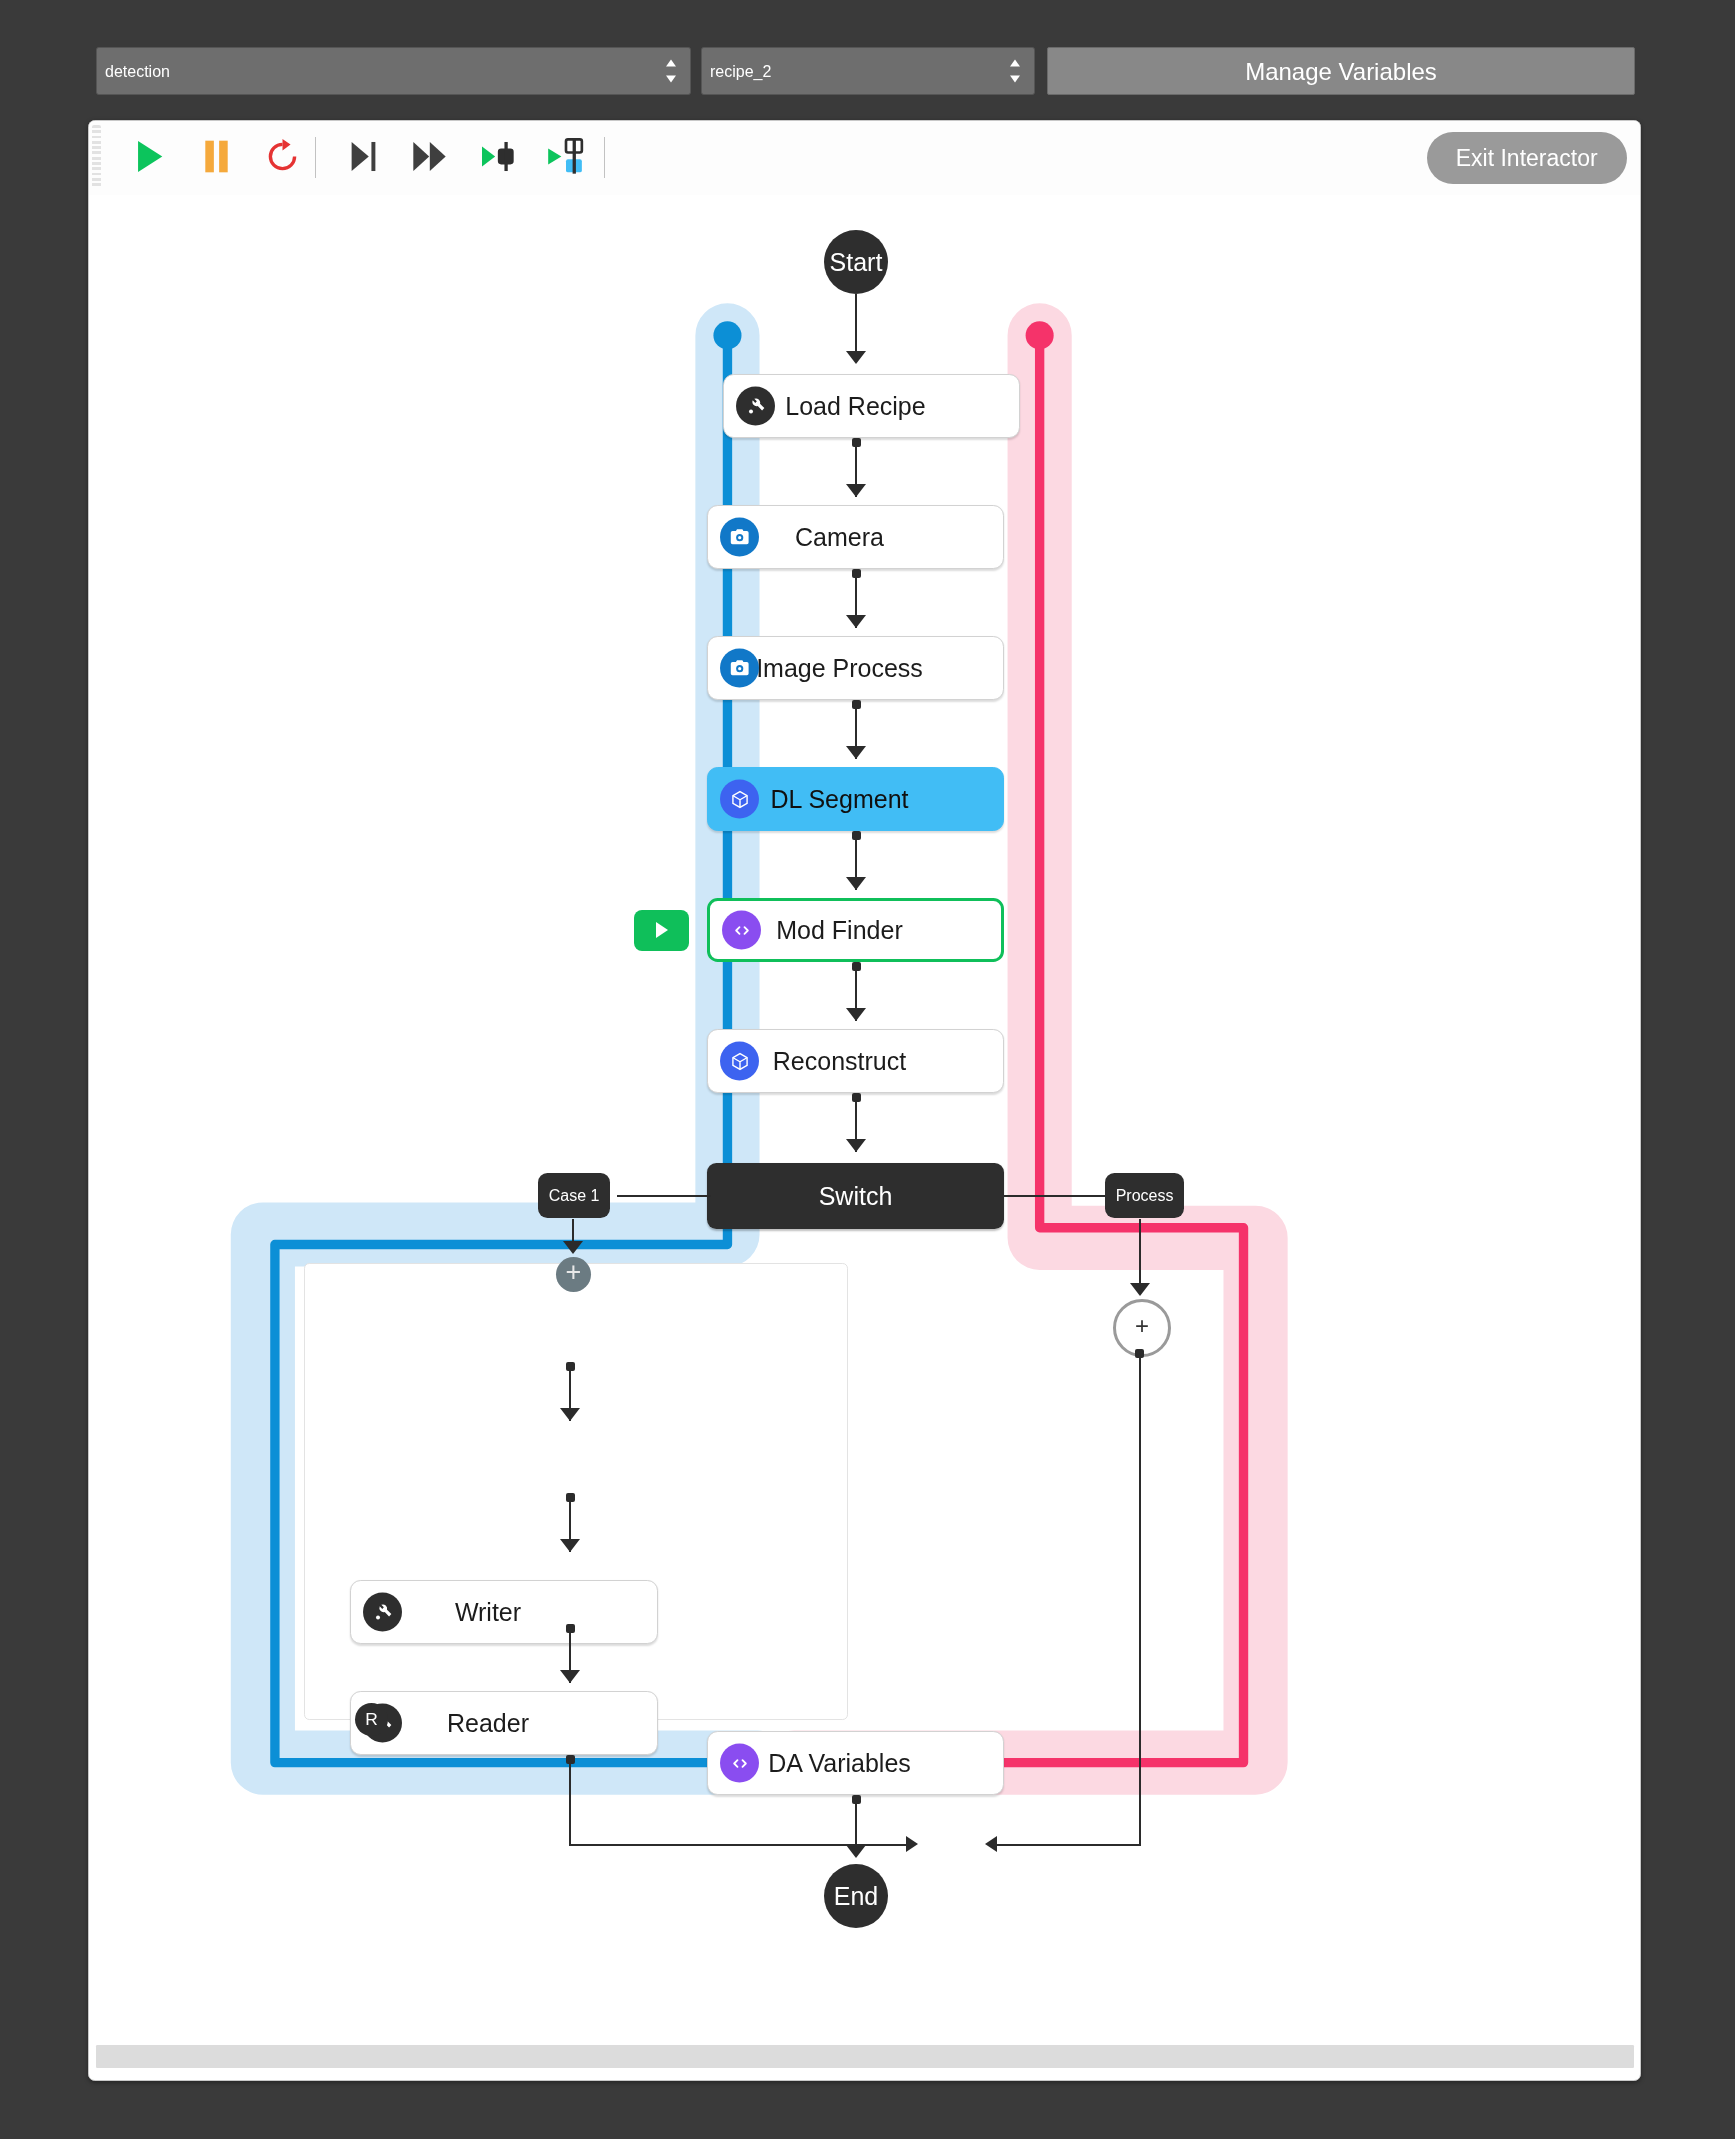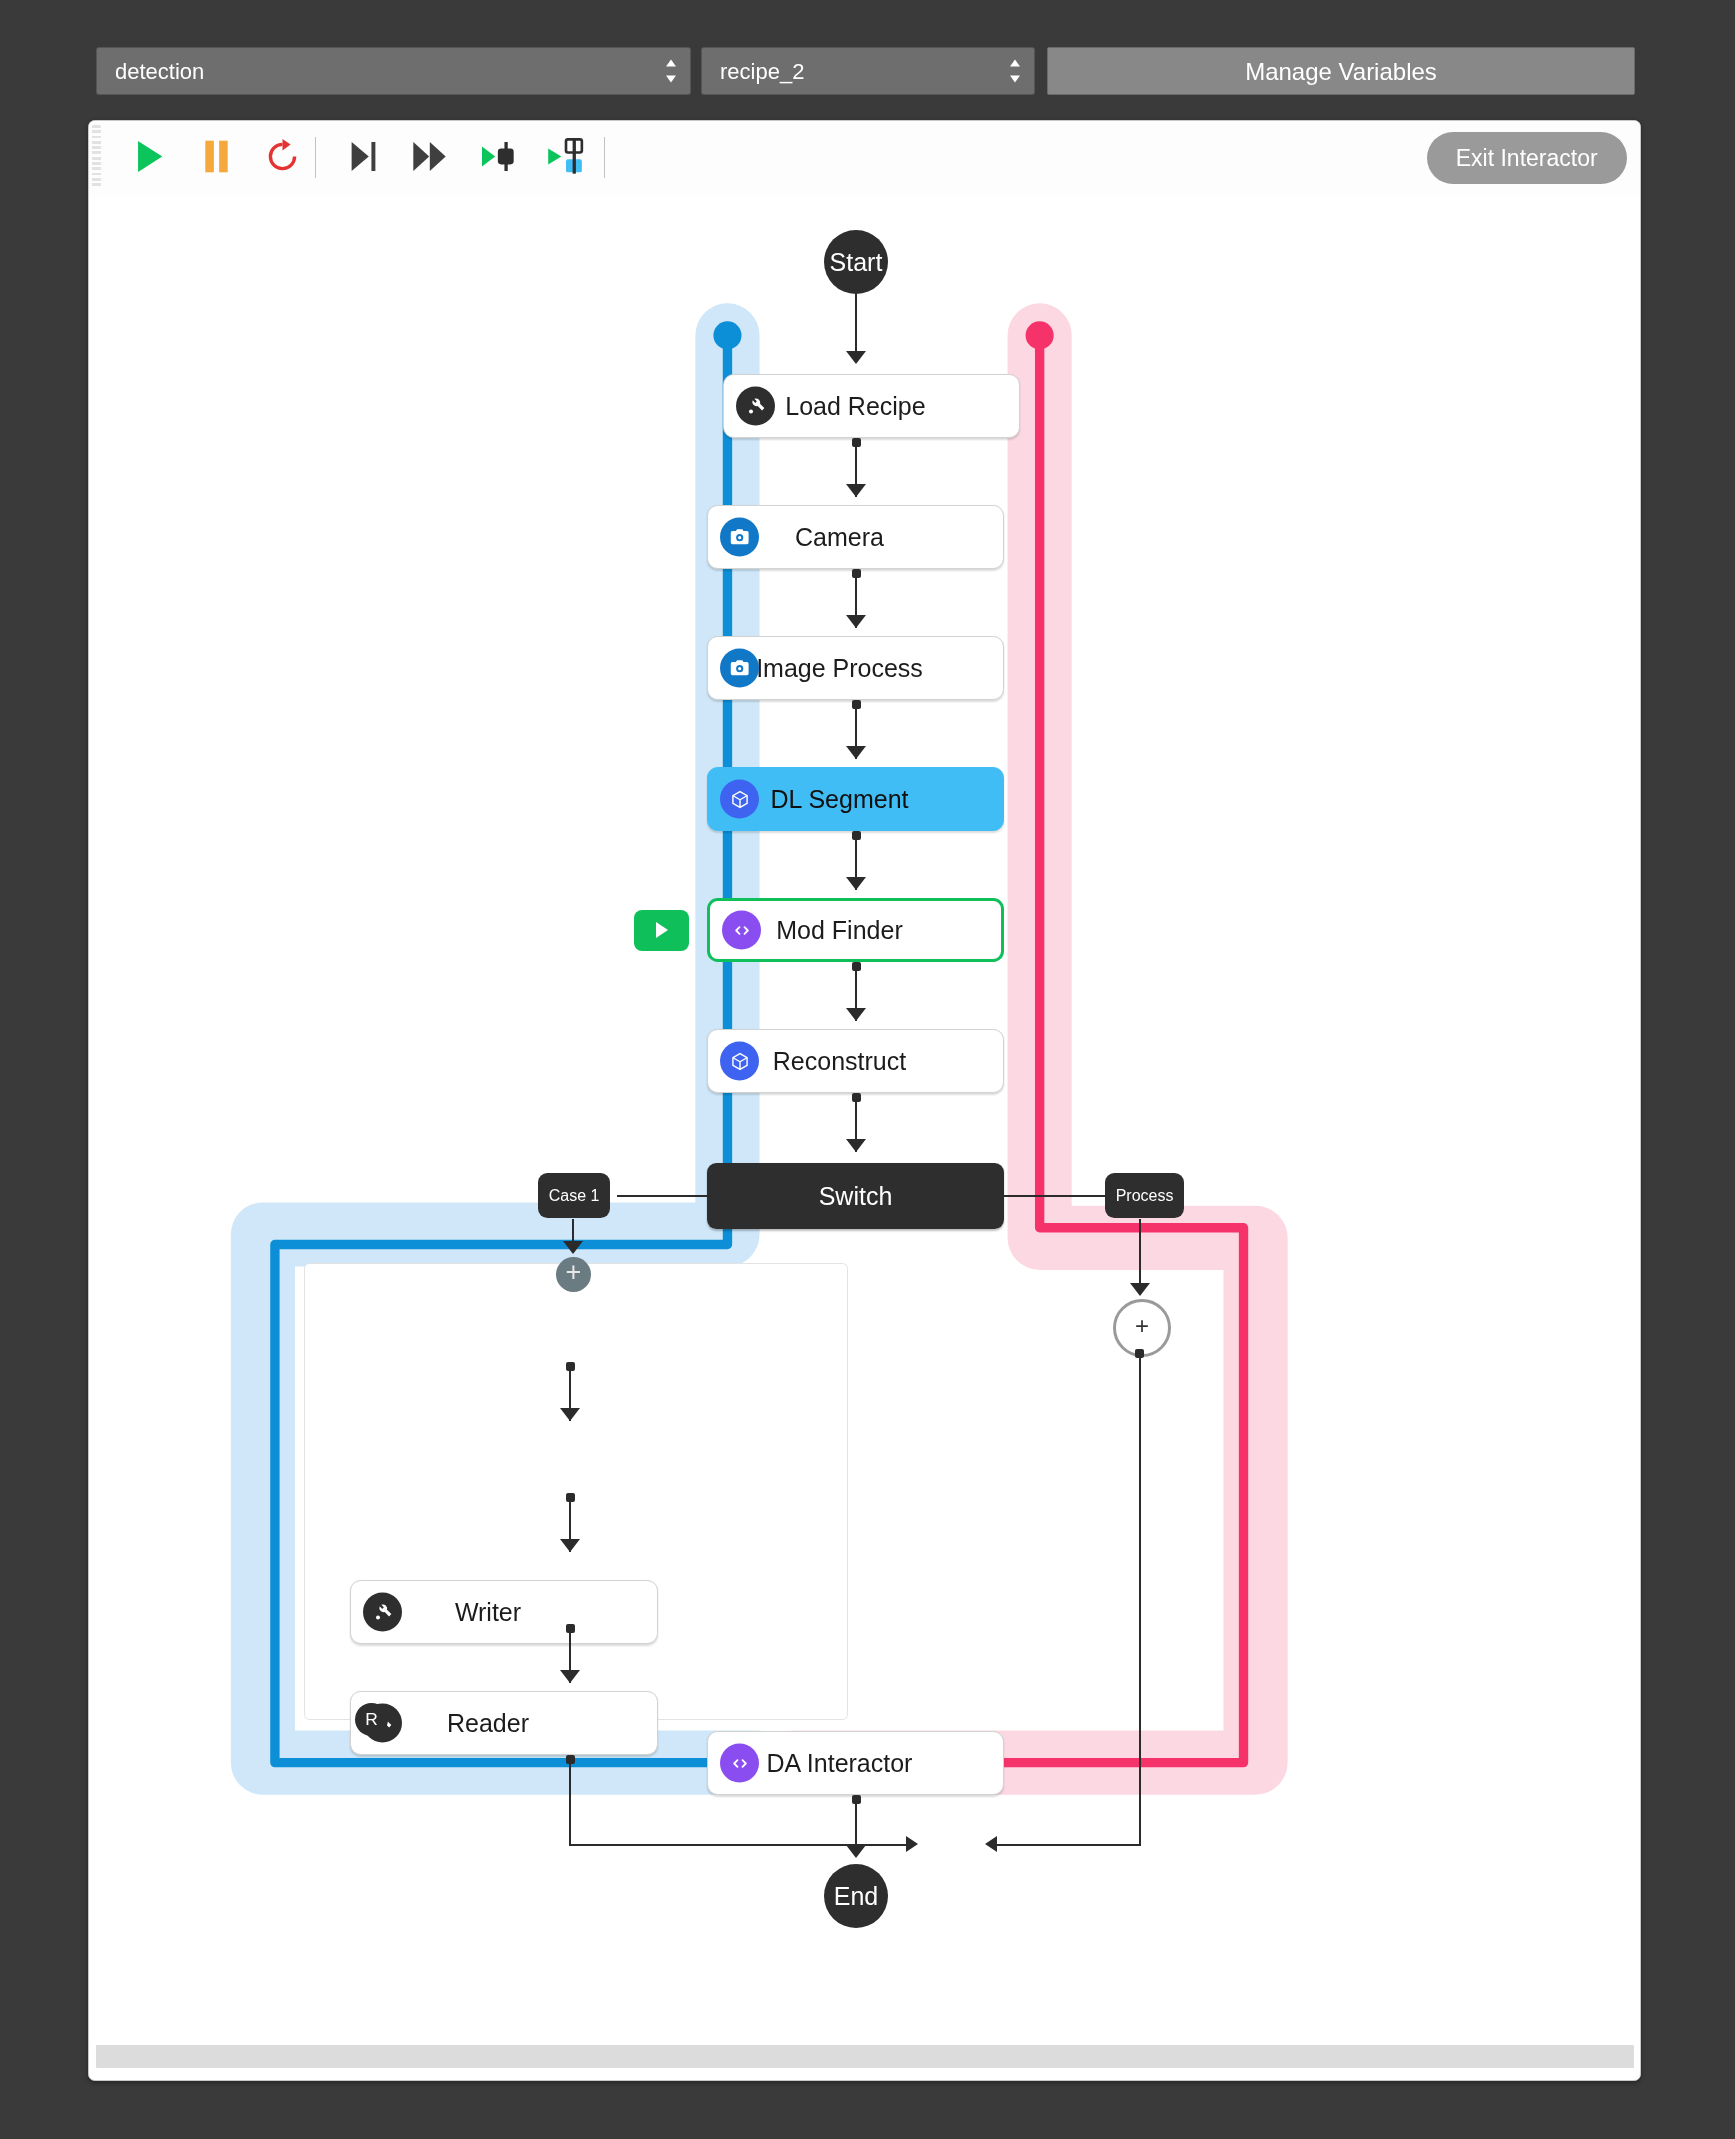--- a/index.html
+++ b/index.html
@@ -8,22 +8,22 @@
     background:#3a3a3a;
     font-family:"Liberation Sans", sans-serif;
     overflow:hidden;
     position:relative;
   }
   
   #topbar{position:absolute;left:0;top:0;width:1735px;height:80px;background:#3a3a3a;}
   .combo{
     position:absolute;top:47px;height:48px;
     background:#6e6e6e;border:0.7px solid #555;border-radius:2.7px;
-    color:#ffffff;font-size:22px;line-height:48px;
-    padding-left:18px;box-sizing:border-box;
+    color:#ffffff;font-size:16px;line-height:48px;
+    padding-left:8px;box-sizing:border-box;
   }
   .combo .caret{
     position:absolute;right:14.7px;top:50%;transform:translateY(-50%);
     width:9.4px;height:23px;
     display:flex;flex-direction:column;justify-content:space-between;align-items:center;
   }
   .combo .caret i{display:block;width:0;height:0;border-left:5.3px solid transparent;border-right:5.3px solid transparent;}
   .combo .caret i.up{border-bottom:7.4px solid #ffffff;}
   .combo .caret i.dn{border-top:7.4px solid #ffffff;}
   #combo-project{left:96px;width:595px;}
@@ -392,21 +392,21 @@
     <div class="edge eh" style="left:906px;top:1649px;width:146px;"></div>
     <div class="aleft" style="left:896px;top:1641px;"></div>
 
     <div class="node" style="left:618px;top:1536px;width:297px;">
       <span class="nicon" style="background:#8a4df0;">
         <svg width="20" height="20" viewBox="0 0 24 24" fill="none" stroke="#ffffff" stroke-width="2.2" stroke-linecap="round" stroke-linejoin="round">
             <polyline points="9,8 5,12 9,16"></polyline>
             <polyline points="15,8 19,12 15,16"></polyline>
           </svg>
       </span>
-      <span class="nlabel">DA Interactor</span>
+      <span class="nlabel">DA Variables</span>
     </div>
 
     <div class="dot" style="left:763px;top:1600px;"></div>
     <div class="edge ev" style="left:766px;top:1601px;height:60px;"></div>
     <div class="ahead" style="left:757px;top:1650px;"></div>
 
     <div class="term" style="left:735px;top:1669px;">
       <span>End</span>
     </div>
 

